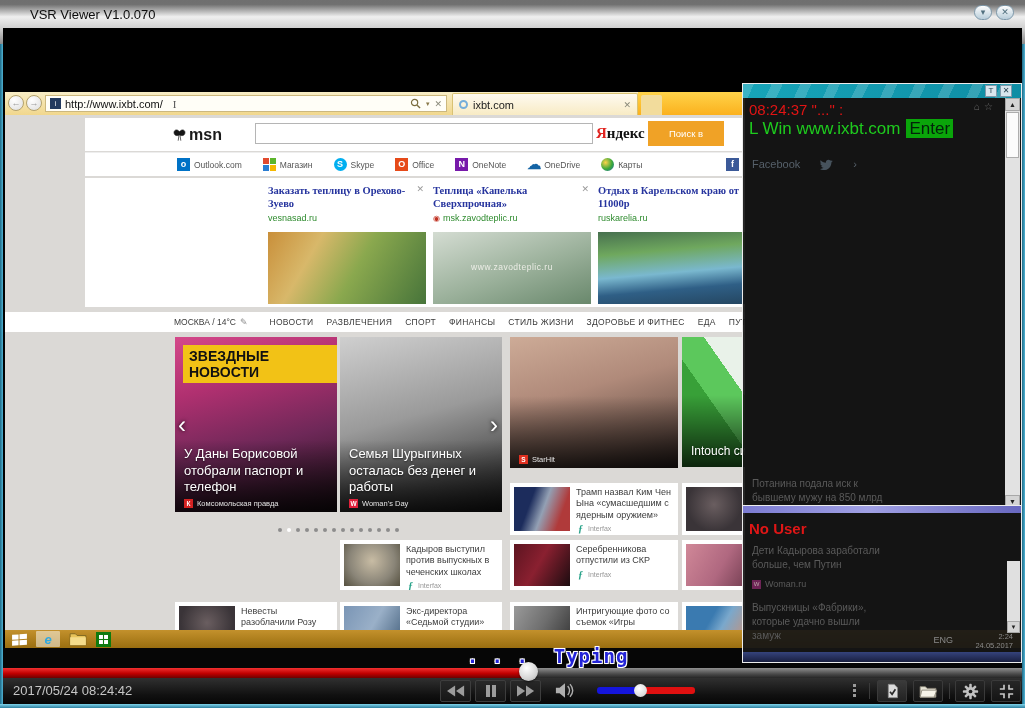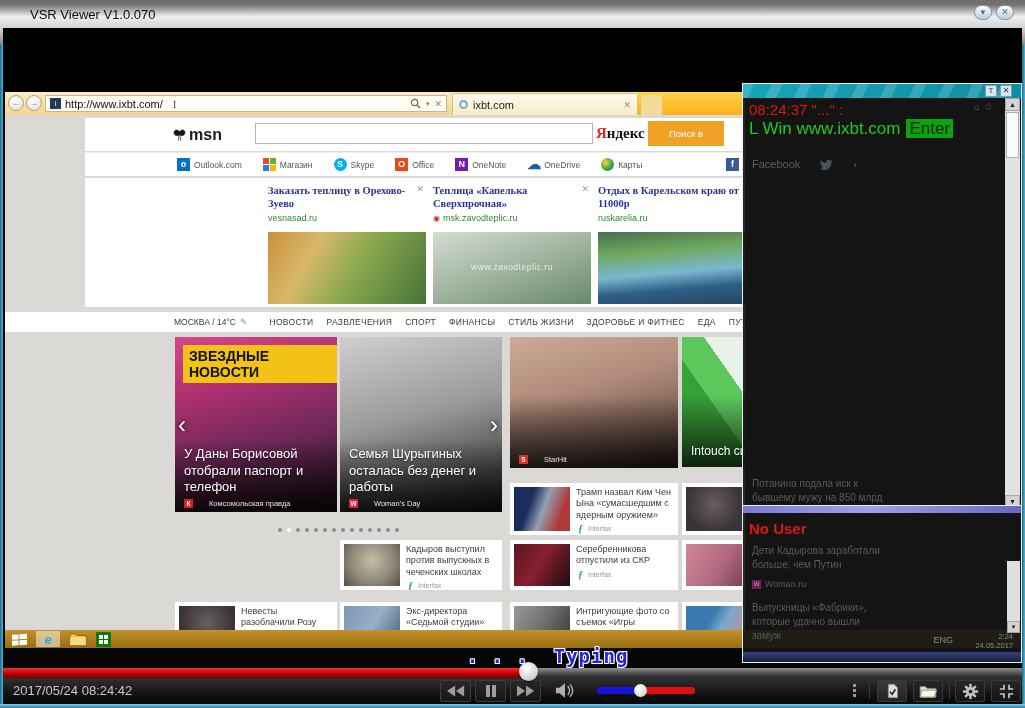--- a/index.html
+++ b/index.html
@@ -79,21 +79,21 @@
   .nitem{margin-right:13px;letter-spacing:.3px}
 
   .news{position:absolute;left:0;top:222px;right:0;height:293px;overflow:hidden}
   .tile{position:absolute;overflow:hidden;color:#fff}
   .tile::after{content:"";position:absolute;left:0;right:0;bottom:0;height:72px;background:linear-gradient(transparent,rgba(0,0,0,.78));z-index:1}
   .img-dana{background:linear-gradient(165deg,#d4488a 0%,#b03070 28%,#6e2858 60%,#1d1016 100%)}
   .img-bw{background:linear-gradient(165deg,#cfcfcf 0%,#9a9a9a 45%,#4a4a4a 80%,#1f1f1f 100%)}
   .img-friske{background:linear-gradient(165deg,#cdab97 0%,#b08a7a 40%,#6f564c 78%,#3a2c28 100%)}
   .img-intouch{background:linear-gradient(55deg,#38a038 0 30%,#5cc85c 30% 45%,#e9f2e9 45% 62%,#42ad42 62% 100%)}
   .hl{position:absolute;left:9px;right:6px;bottom:17px;font-size:13px;line-height:1.25;z-index:2;text-shadow:0 1px 2px rgba(0,0,0,.6)}
-  .src{position:absolute;left:9px;bottom:4px;font-size:7.5px;color:#e2e2e2;display:flex;align-items:flex-start;gap:16px;z-index:2}
+  .src{position:absolute;left:9px;bottom:4px;font-size:7.5px;color:#e2e2e2;display:flex;align-items:flex-start;gap:4px;z-index:2}
   .sic{width:9px;height:9px;display:inline-block;color:#fff;font-size:6.5px;line-height:9px;text-align:center;font-weight:bold;flex:none}
   .sic-kp{background:#d42222}.sic-wd{background:#e0203a}.sic-sh{background:#e03020}
   .sic-ifx{background:none;color:#2aa38a;font-family:"Liberation Serif",serif;font-style:italic;font-size:10px;font-weight:bold}
   .sic-lenta{background:#111}
   .badge{position:absolute;left:8px;top:8px;background:#f2c216;color:#111;font-size:14px;font-weight:bold;padding:3px 6px;z-index:2}
   .chev{position:absolute;top:50%;transform:translateY(-50%);font-size:24px;z-index:3;color:#fff;text-shadow:0 0 4px #000;line-height:1}
   .dots{position:absolute;left:170px;top:181px;width:327px;text-align:center}
   .dots i{display:inline-block;width:4px;height:4px;border-radius:50%;background:#8d8d8d;margin:0 2.5px}
   .dots i.on{background:#fff}
   .lcard{position:absolute;background:#fff;display:flex;padding:4px;gap:6px;overflow:hidden}

